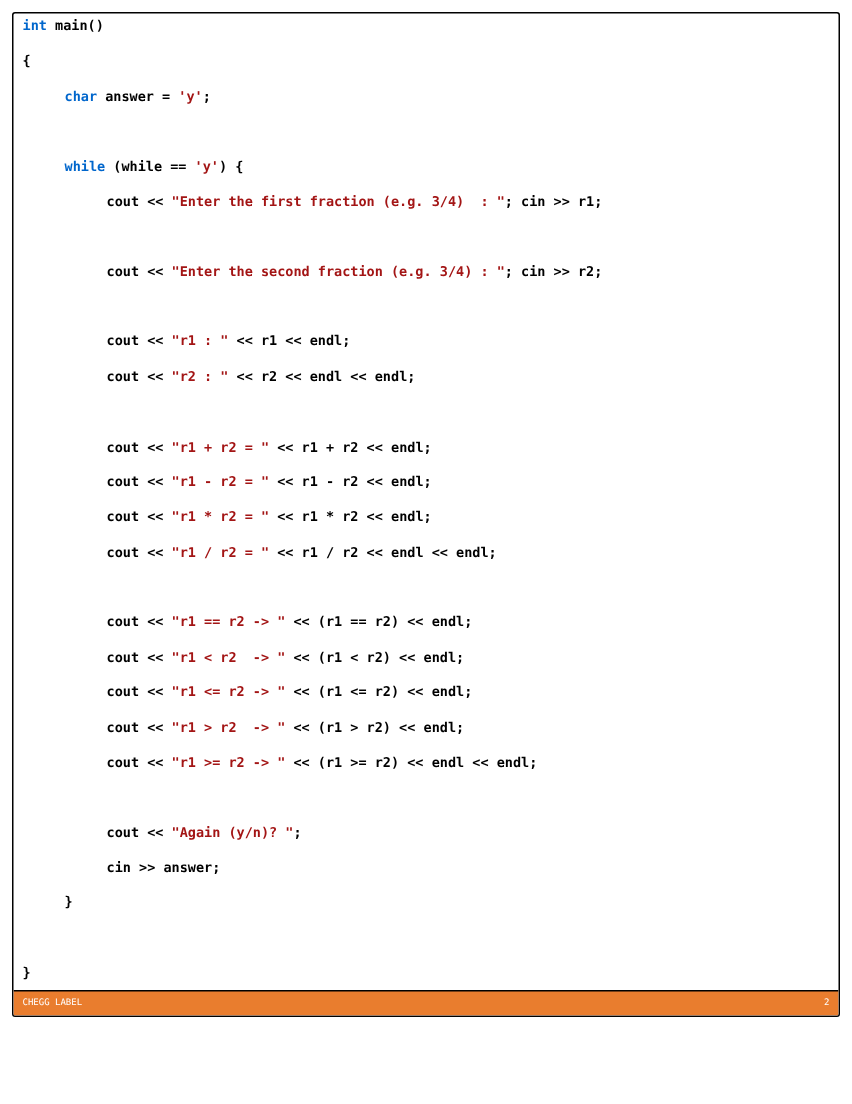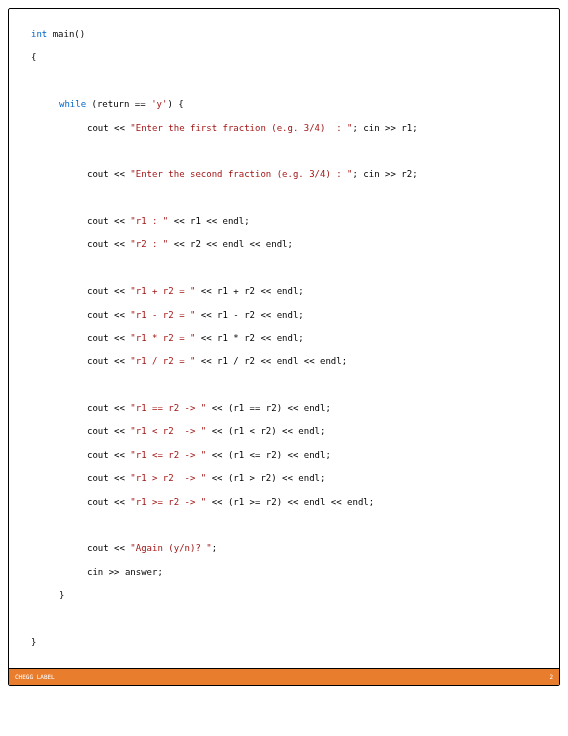--- a/index.html
+++ b/index.html
@@ -30,44 +30,46 @@
     display: flex;
     justify-content: space-between;
     align-items: center;
     border-top: 1px solid #000;
     height: 12px;
   }
   .gap {
     height: 160px;
   }
   pre {
-    margin: 16px;
+    margin: 0;
     font-family: Consolas, monospace;
     font-size: 9px;
     line-height: 1.3;
     white-space: pre;
+    font-weight: bold;
   }
   
   .kw   { color: #0066cc; }                     
   .str  { color: #a31515; }                  
   .ch   { color: #a31515; }
   .indent1 { padding-left: 28px; display:block; }
   .indent2 { padding-left: 56px; display:block; }
   .indent0 { padding-left: 0; display:block; }
   .underline { text-decoration: underline; }
 </style>
 </head>
 <body>
 
 <div class="panel">
   <div class="panel-body">
     <pre><span class="indent0"><span class="kw">int</span><span> main()</span></span>
 <span class="indent0">{</span>
+<span class="indent1"><span class="kw">char</span><span> answer = </span><span class="ch">'y'</span><span>;</span></span>
 <span class="indent1">&nbsp;</span>
-<span class="indent1"><span class="kw">while</span><span> (return == </span><span class="ch">'y'</span><span>) {</span></span>
+<span class="indent1"><span class="kw">while</span><span> (while == </span><span class="ch">'y'</span><span>) {</span></span>
 <span class="indent2"><span>cout &lt;&lt; </span><span class="str">"Enter the first fraction (e.g. 3/4)  : "</span><span>; cin &gt;&gt; r1;</span></span>
 <span class="indent2">&nbsp;</span>
 <span class="indent2"><span>cout &lt;&lt; </span><span class="str">"Enter the second fraction (e.g. 3/4) : "</span><span>; cin &gt;&gt; r2;</span></span>
 <span class="indent2">&nbsp;</span>
 <span class="indent2"><span>cout &lt;&lt; </span><span class="str">"r1 : "</span><span> &lt;&lt; r1 &lt;&lt; endl;</span></span>
 <span class="indent2"><span>cout &lt;&lt; </span><span class="str">"r2 : "</span><span> &lt;&lt; r2 &lt;&lt; endl &lt;&lt; endl;</span></span>
 <span class="indent2">&nbsp;</span>
 <span class="indent2"><span>cout &lt;&lt; </span><span class="str">"r1 + r2 = "</span><span> &lt;&lt; r1 + r2 &lt;&lt; endl;</span></span>
 <span class="indent2"><span>cout &lt;&lt; </span><span class="str">"r1 - r2 = "</span><span> &lt;&lt; r1 - r2 &lt;&lt; endl;</span></span>
 <span class="indent2"><span>cout &lt;&lt; </span><span class="str">"r1 * r2 = "</span><span> &lt;&lt; r1 * r2 &lt;&lt; endl;</span></span>

